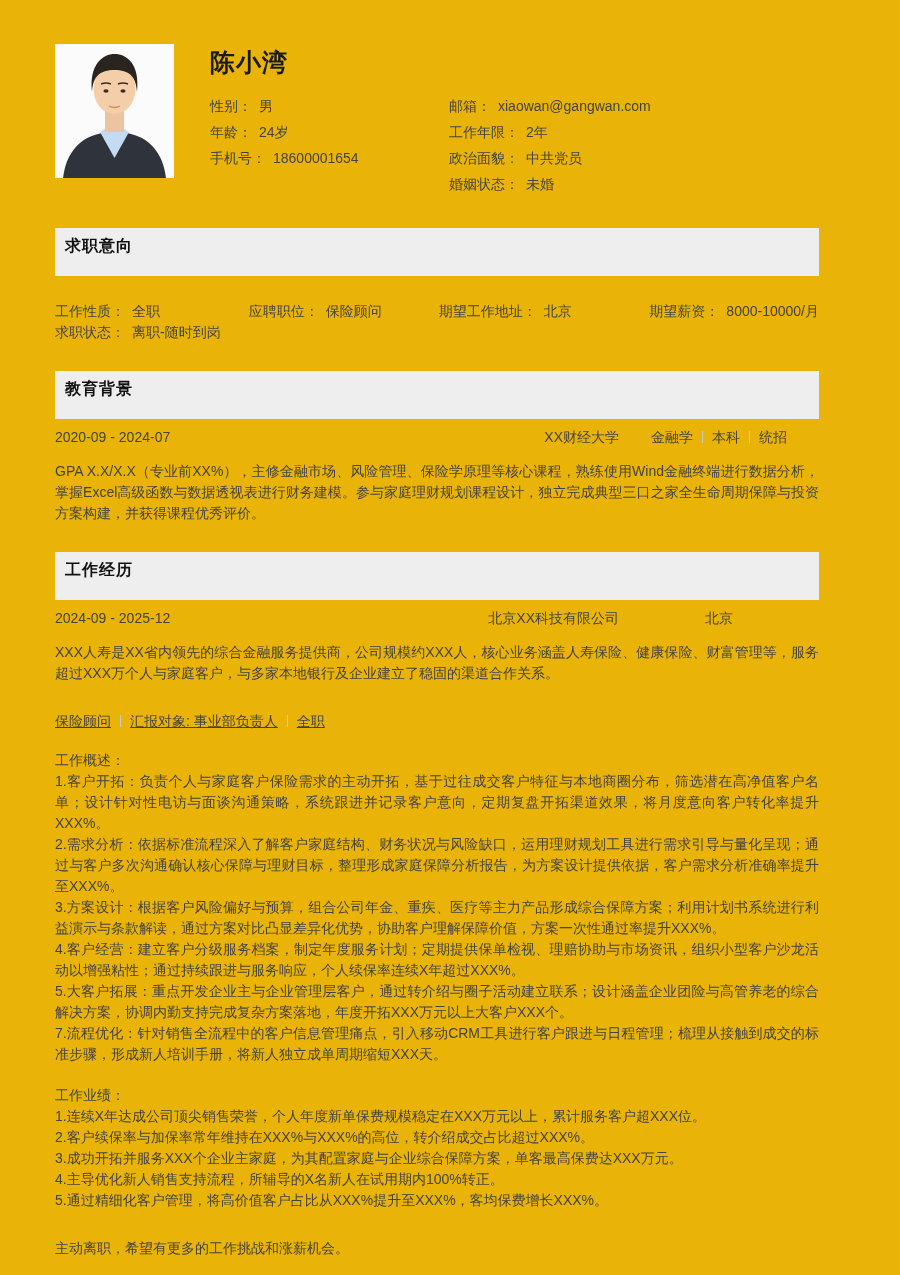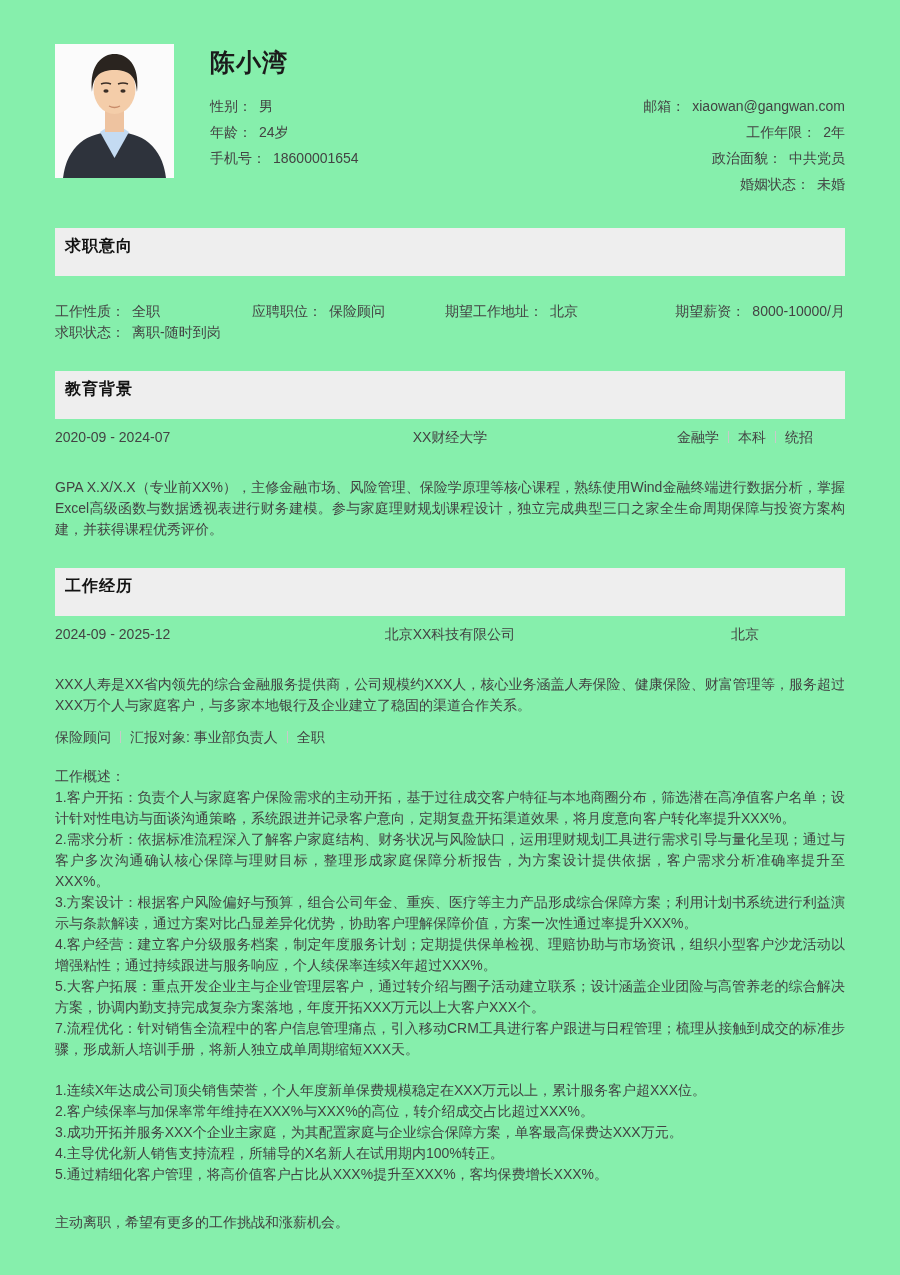--- a/index.html
+++ b/index.html
@@ -2,34 +2,34 @@
 <html><head>
 <meta charset="utf-8">
 <style>
   * { margin:0; padding:0; box-sizing:border-box; }
   html,body { background:#ffffff; }
   body {
     width:900px; height:1275px; overflow:hidden;
     font-family:"Liberation Sans","DejaVu Sans",sans-serif;
     color:#434343; font-size:14px;
   }
-  .page { width:900px; height:1275px; padding:44px 55px 0 55px; background:#86efac; }
+  .page { width:900px; height:1275px; padding:44px 81px 0 55px; background:#eab308; }
 
   
   .top { display:flex; }
   .photo {
     width:119px; height:134px; flex:0 0 119px; overflow:hidden;
     background:#fbfbfb;
   }
   .photo svg { display:block; }
   .top-right { flex:1; padding-left:36px; padding-top:2px; }
   .name { font-size:25px; font-weight:bold; color:#1b1b1b; letter-spacing:1px; margin-bottom:14px; }
   .info-cols { display:flex; }
   .col-l { width:239px; }
-  .col-r { flex:1;text-align:right; }
+  .col-r { flex:1; }
   .info-row { height:26px; line-height:26px; white-space:nowrap; }
   .lbl { color:#434343; }
   .val { margin-left:7px; color:#434343; }
 
   
   section { margin-top:28px; }
   .bar {
     background:#eeeeee; height:48px; line-height:36px;
     padding-left:10px; font-size:16px; font-weight:bold; color:#121212;
     letter-spacing:1px;
@@ -40,25 +40,25 @@
   .cell { white-space:nowrap; }
   .c1 { width:197px; }
   .c2 { width:193px; }
   .c3 { width:214px; }
   .c4 { flex:1; text-align:right; }
   .intent-row2 { line-height:21px; }
 
   
   .row3 { display:flex; align-items:baseline; margin-top:8px; line-height:21px; }
   .row3 .date { width:200px; white-space:nowrap; }
-  .row3 .mid  { flex:1; text-align:center; white-space:nowrap; }
+  .row3 .mid  { flex:1; text-align:right; white-space:nowrap; }
   .row3 .rt   { width:200px; text-align:center; white-space:nowrap; }
 
-  .para { margin-top:29px; line-height:21px; text-align:justify; }
-  .meta-line { margin-top:11px; line-height:21px; }
+  .para { margin-top:13px; line-height:21px; text-align:justify; }
+  .meta-line { margin-top:27px; line-height:21px;text-decoration:underline; }
 
   .sep {
     display:inline-block; width:1px; height:12px; background:#c9c9c9;
     margin:0 9px; vertical-align:-1px;
   }
 
   .block { margin-top:18px; }
   .block .bline { line-height:21px; text-align:justify; }
   .block2 { margin-top:20px; }
   .leave { margin-top:27px; line-height:21px; }
@@ -141,20 +141,21 @@
       <div class="bline">工作概述：</div>
       <div class="bline">1.客户开拓：负责个人与家庭客户保险需求的主动开拓，基于过往成交客户特征与本地商圈分布，筛选潜在高净值客户名单；设计针对性电访与面谈沟通策略，系统跟进并记录客户意向，定期复盘开拓渠道效果，将月度意向客户转化率提升XXX%。</div>
       <div class="bline">2.需求分析：依据标准流程深入了解客户家庭结构、财务状况与风险缺口，运用理财规划工具进行需求引导与量化呈现；通过与客户多次沟通确认核心保障与理财目标，整理形成家庭保障分析报告，为方案设计提供依据，客户需求分析准确率提升至XXX%。</div>
       <div class="bline">3.方案设计：根据客户风险偏好与预算，组合公司年金、重疾、医疗等主力产品形成综合保障方案；利用计划书系统进行利益演示与条款解读，通过方案对比凸显差异化优势，协助客户理解保障价值，方案一次性通过率提升XXX%。</div>
       <div class="bline">4.客户经营：建立客户分级服务档案，制定年度服务计划；定期提供保单检视、理赔协助与市场资讯，组织小型客户沙龙活动以增强粘性；通过持续跟进与服务响应，个人续保率连续X年超过XXX%。</div>
       <div class="bline">5.大客户拓展：重点开发企业主与企业管理层客户，通过转介绍与圈子活动建立联系；设计涵盖企业团险与高管养老的综合解决方案，协调内勤支持完成复杂方案落地，年度开拓XXX万元以上大客户XXX个。</div>
       <div class="bline">7.流程优化：针对销售全流程中的客户信息管理痛点，引入移动CRM工具进行客户跟进与日程管理；梳理从接触到成交的标准步骤，形成新人培训手册，将新人独立成单周期缩短XXX天。</div>
     </div>
 
     <div class="block block2">
+      <div class="bline">工作业绩：</div>
       <div class="bline">1.连续X年达成公司顶尖销售荣誉，个人年度新单保费规模稳定在XXX万元以上，累计服务客户超XXX位。</div>
       <div class="bline">2.客户续保率与加保率常年维持在XXX%与XXX%的高位，转介绍成交占比超过XXX%。</div>
       <div class="bline">3.成功开拓并服务XXX个企业主家庭，为其配置家庭与企业综合保障方案，单客最高保费达XXX万元。</div>
       <div class="bline">4.主导优化新人销售支持流程，所辅导的X名新人在试用期内100%转正。</div>
       <div class="bline">5.通过精细化客户管理，将高价值客户占比从XXX%提升至XXX%，客均保费增长XXX%。</div>
     </div>
 
     <div class="leave">主动离职，希望有更多的工作挑战和涨薪机会。</div>
   </section>
 

